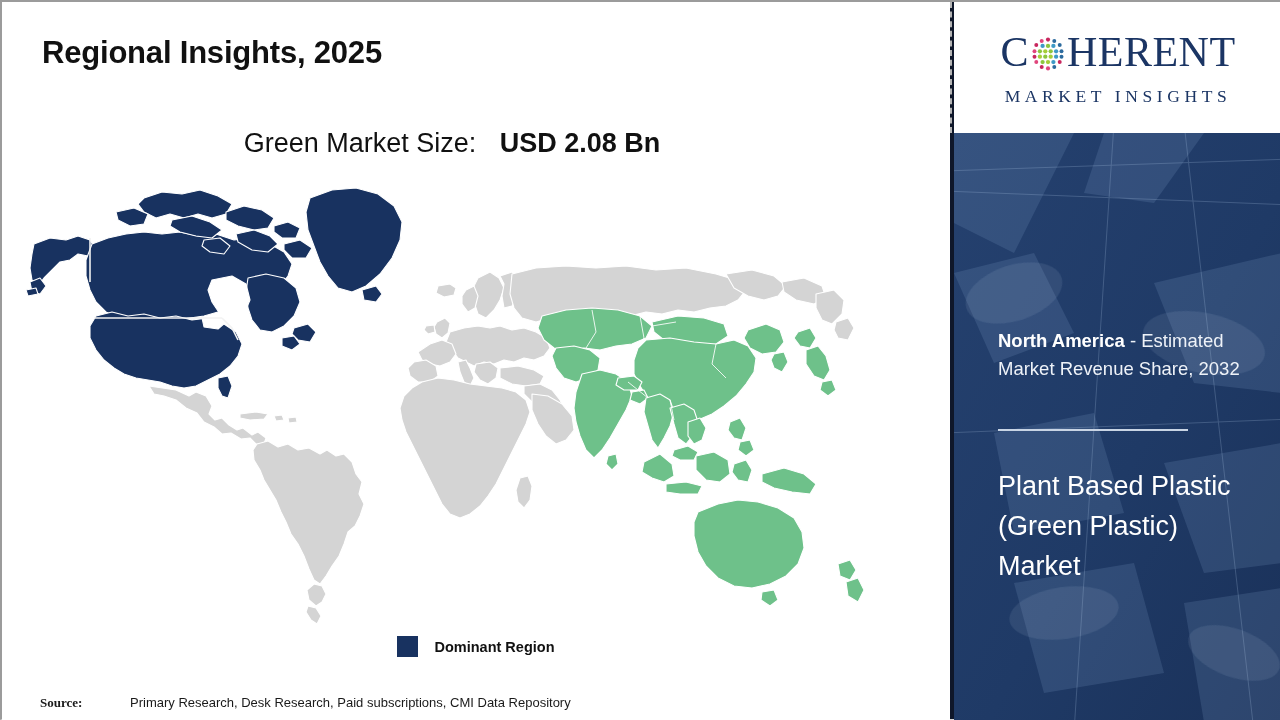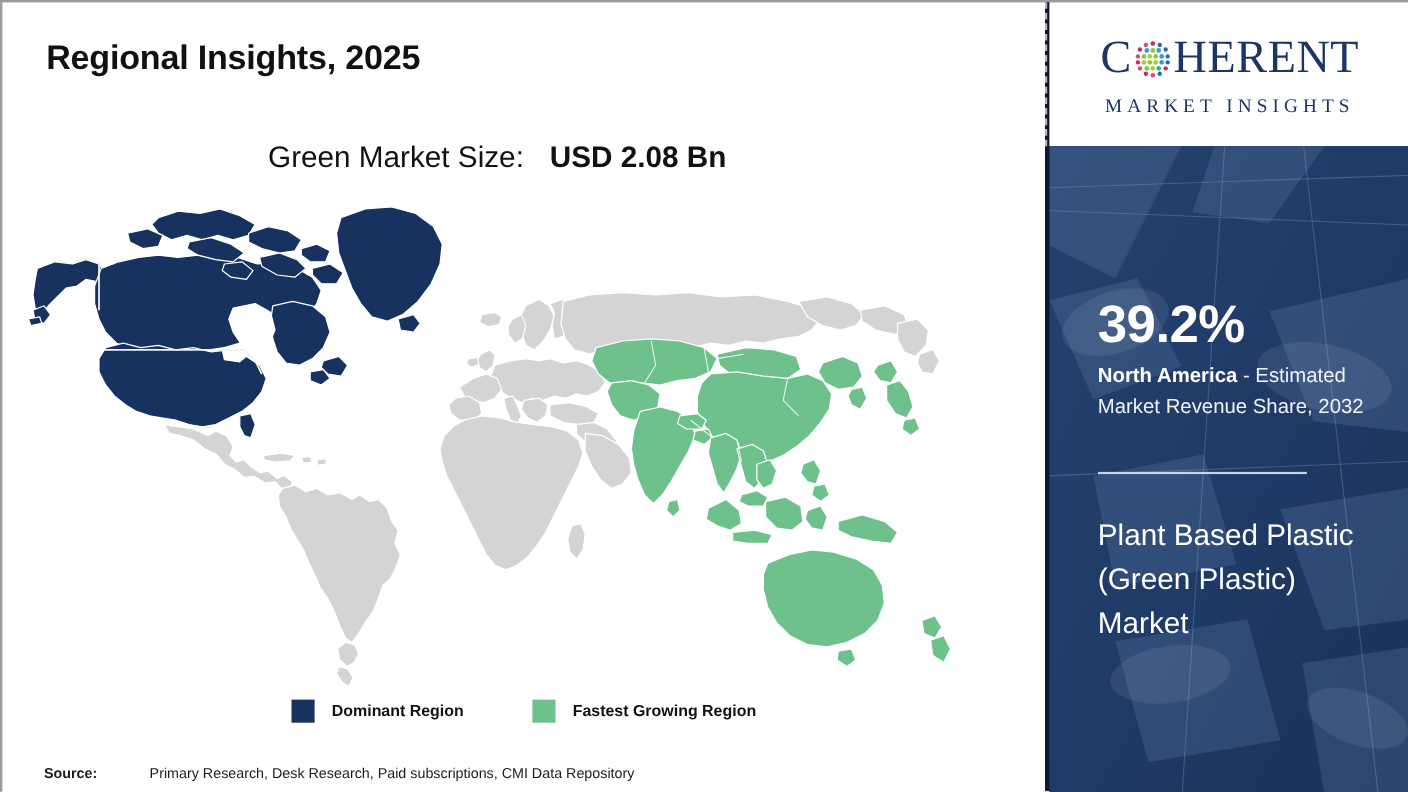--- a/index.html
+++ b/index.html
@@ -87,21 +87,21 @@
 
   
   #source-line {
     position: absolute;
     left: 38px;
     top: 693px;
     font-size: 13px;
     color: #1a1a1a;
     white-space: nowrap;
   }
-  #source-label { font-weight: bold; }
+  #source-label { font-weight: bold; font-family: Liberation Serif, serif; }
   #source-text { font-weight: 400; margin-left: 44px; }
 
   
   #vertical-divider {
     position: absolute;
     left: 948px;
     top: 0;
     width: 0;
     height: 131px;
     border-left: 2px dashed #b4b4b4;
@@ -391,24 +391,20 @@
             <path d="M644,218 L648,238"></path>
           </g>
         </g>
       </svg>
     </div>
 
     <div id="legend">
       <div class="legend-item">
         <span class="legend-swatch" style="background:#183260"></span>
         <span class="legend-label">Dominant Region</span>
-      </div>
-      <div class="legend-item">
-        <span class="legend-swatch" style="background:#6ec18a"></span>
-        <span class="legend-label">Fastest Growing Region</span>
       </div>
     </div>
 
     <div id="source-line">
       <span id="source-label">Source:</span><span id="source-text"> Primary Research, Desk Research, Paid subscriptions, CMI Data Repository</span>
     </div>
   </div>
 
   <div id="vertical-divider"></div>
 
@@ -489,20 +485,19 @@
         </g>
         <g opacity="0.10" fill="#cfe0f5">
           <ellipse cx="60" cy="160" rx="50" ry="28" transform="rotate(-18 60 160)"></ellipse>
           <ellipse cx="250" cy="210" rx="62" ry="30" transform="rotate(12 250 210)"></ellipse>
           <ellipse cx="110" cy="480" rx="55" ry="26" transform="rotate(-8 110 480)"></ellipse>
           <ellipse cx="280" cy="520" rx="48" ry="24" transform="rotate(20 280 520)"></ellipse>
         </g>
       </svg>
 
       <div id="panel-content">
-        <div id="share-percent">39.2%</div>
         <div id="share-desc"><span id="share-region">North America</span><span> - Estimated Market Revenue Share, 2032</span></div>
         <div id="panel-rule"></div>
         <div id="market-name">Plant Based Plastic (Green Plastic) Market</div>
       </div>
     </div>
   </div>
 </div>
 
 </body></html>

